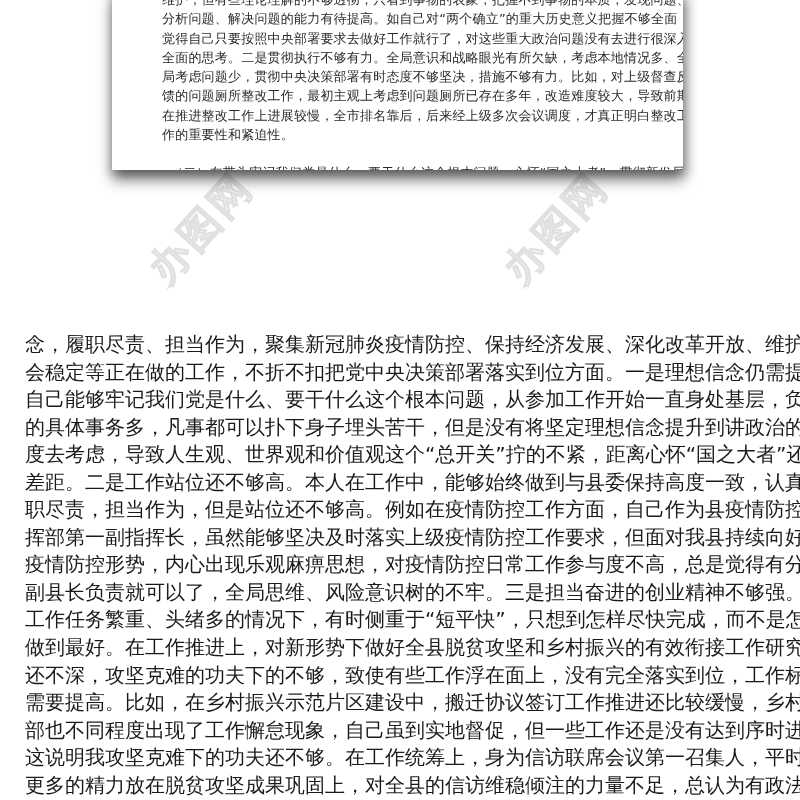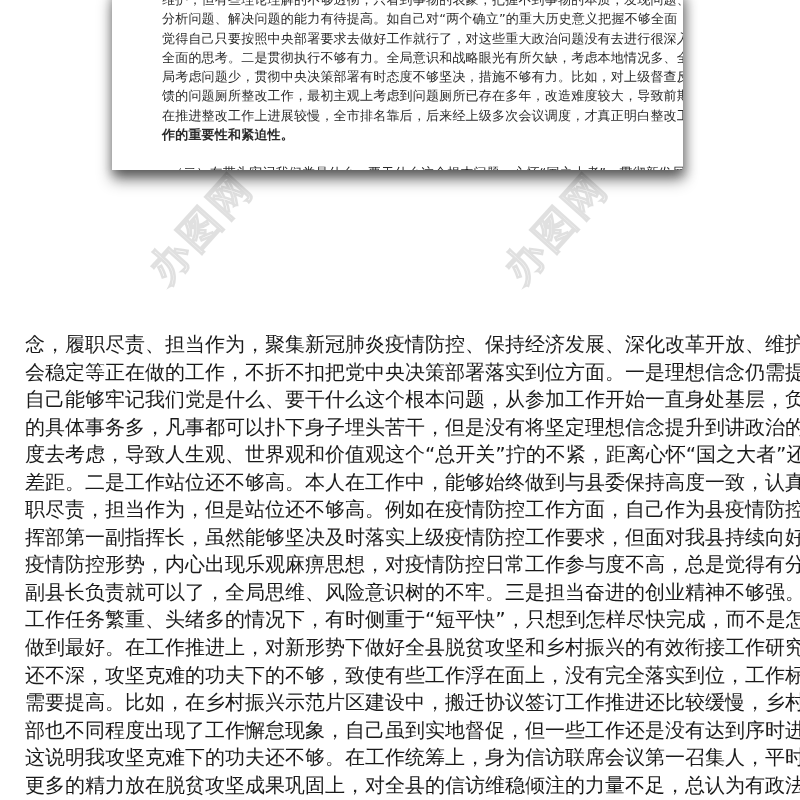--- a/index.html
+++ b/index.html
@@ -86,21 +86,21 @@
 
   <div class="page-card">
     <div class="card-lines">
       <div class="card-line">维护，但有些理论理解的不够透彻，只看到事物的表象，把握不到事物的本质，发现问题、</div>
       <div class="card-line">分析问题、解决问题的能力有待提高。如自己对“两个确立”的重大历史意义把握不够全面，</div>
       <div class="card-line">觉得自己只要按照中央部署要求去做好工作就行了，对这些重大政治问题没有去进行很深入</div>
       <div class="card-line">全面的思考。二是贯彻执行不够有力。全局意识和战略眼光有所欠缺，考虑本地情况多、全</div>
       <div class="card-line">局考虑问题少，贯彻中央决策部署有时态度不够坚决，措施不够有力。比如，对上级督查反</div>
       <div class="card-line">馈的问题厕所整改工作，最初主观上考虑到问题厕所已存在多年，改造难度较大，导致前期</div>
       <div class="card-line">在推进整改工作上进展较慢，全市排名靠后，后来经上级多次会议调度，才真正明白整改工</div>
-      <div class="card-line" style="text-align-last:left;font-weight:bold;">作的重要性和紧迫性。</div>
+      <div class="card-line" style="text-align-last:left;">作的重要性和紧迫性。</div>
       <div class="card-gap"></div>
       <div class="card-line indent">（二）在带头牢记我们党是什么、要干什么这个根本问题，心怀“国之大者”，贯彻新发展理</div>
     </div>
   </div>
 
   <div class="watermark" style="left:135px; top:200px;">办图网</div>
   <div class="watermark" style="left:490px; top:200px;">办图网</div>
 
   <div class="body-lines">
     <div class="body-line">念，履职尽责、担当作为，聚集新冠肺炎疫情防控、保持经济发展、深化改革开放、维护社</div>

